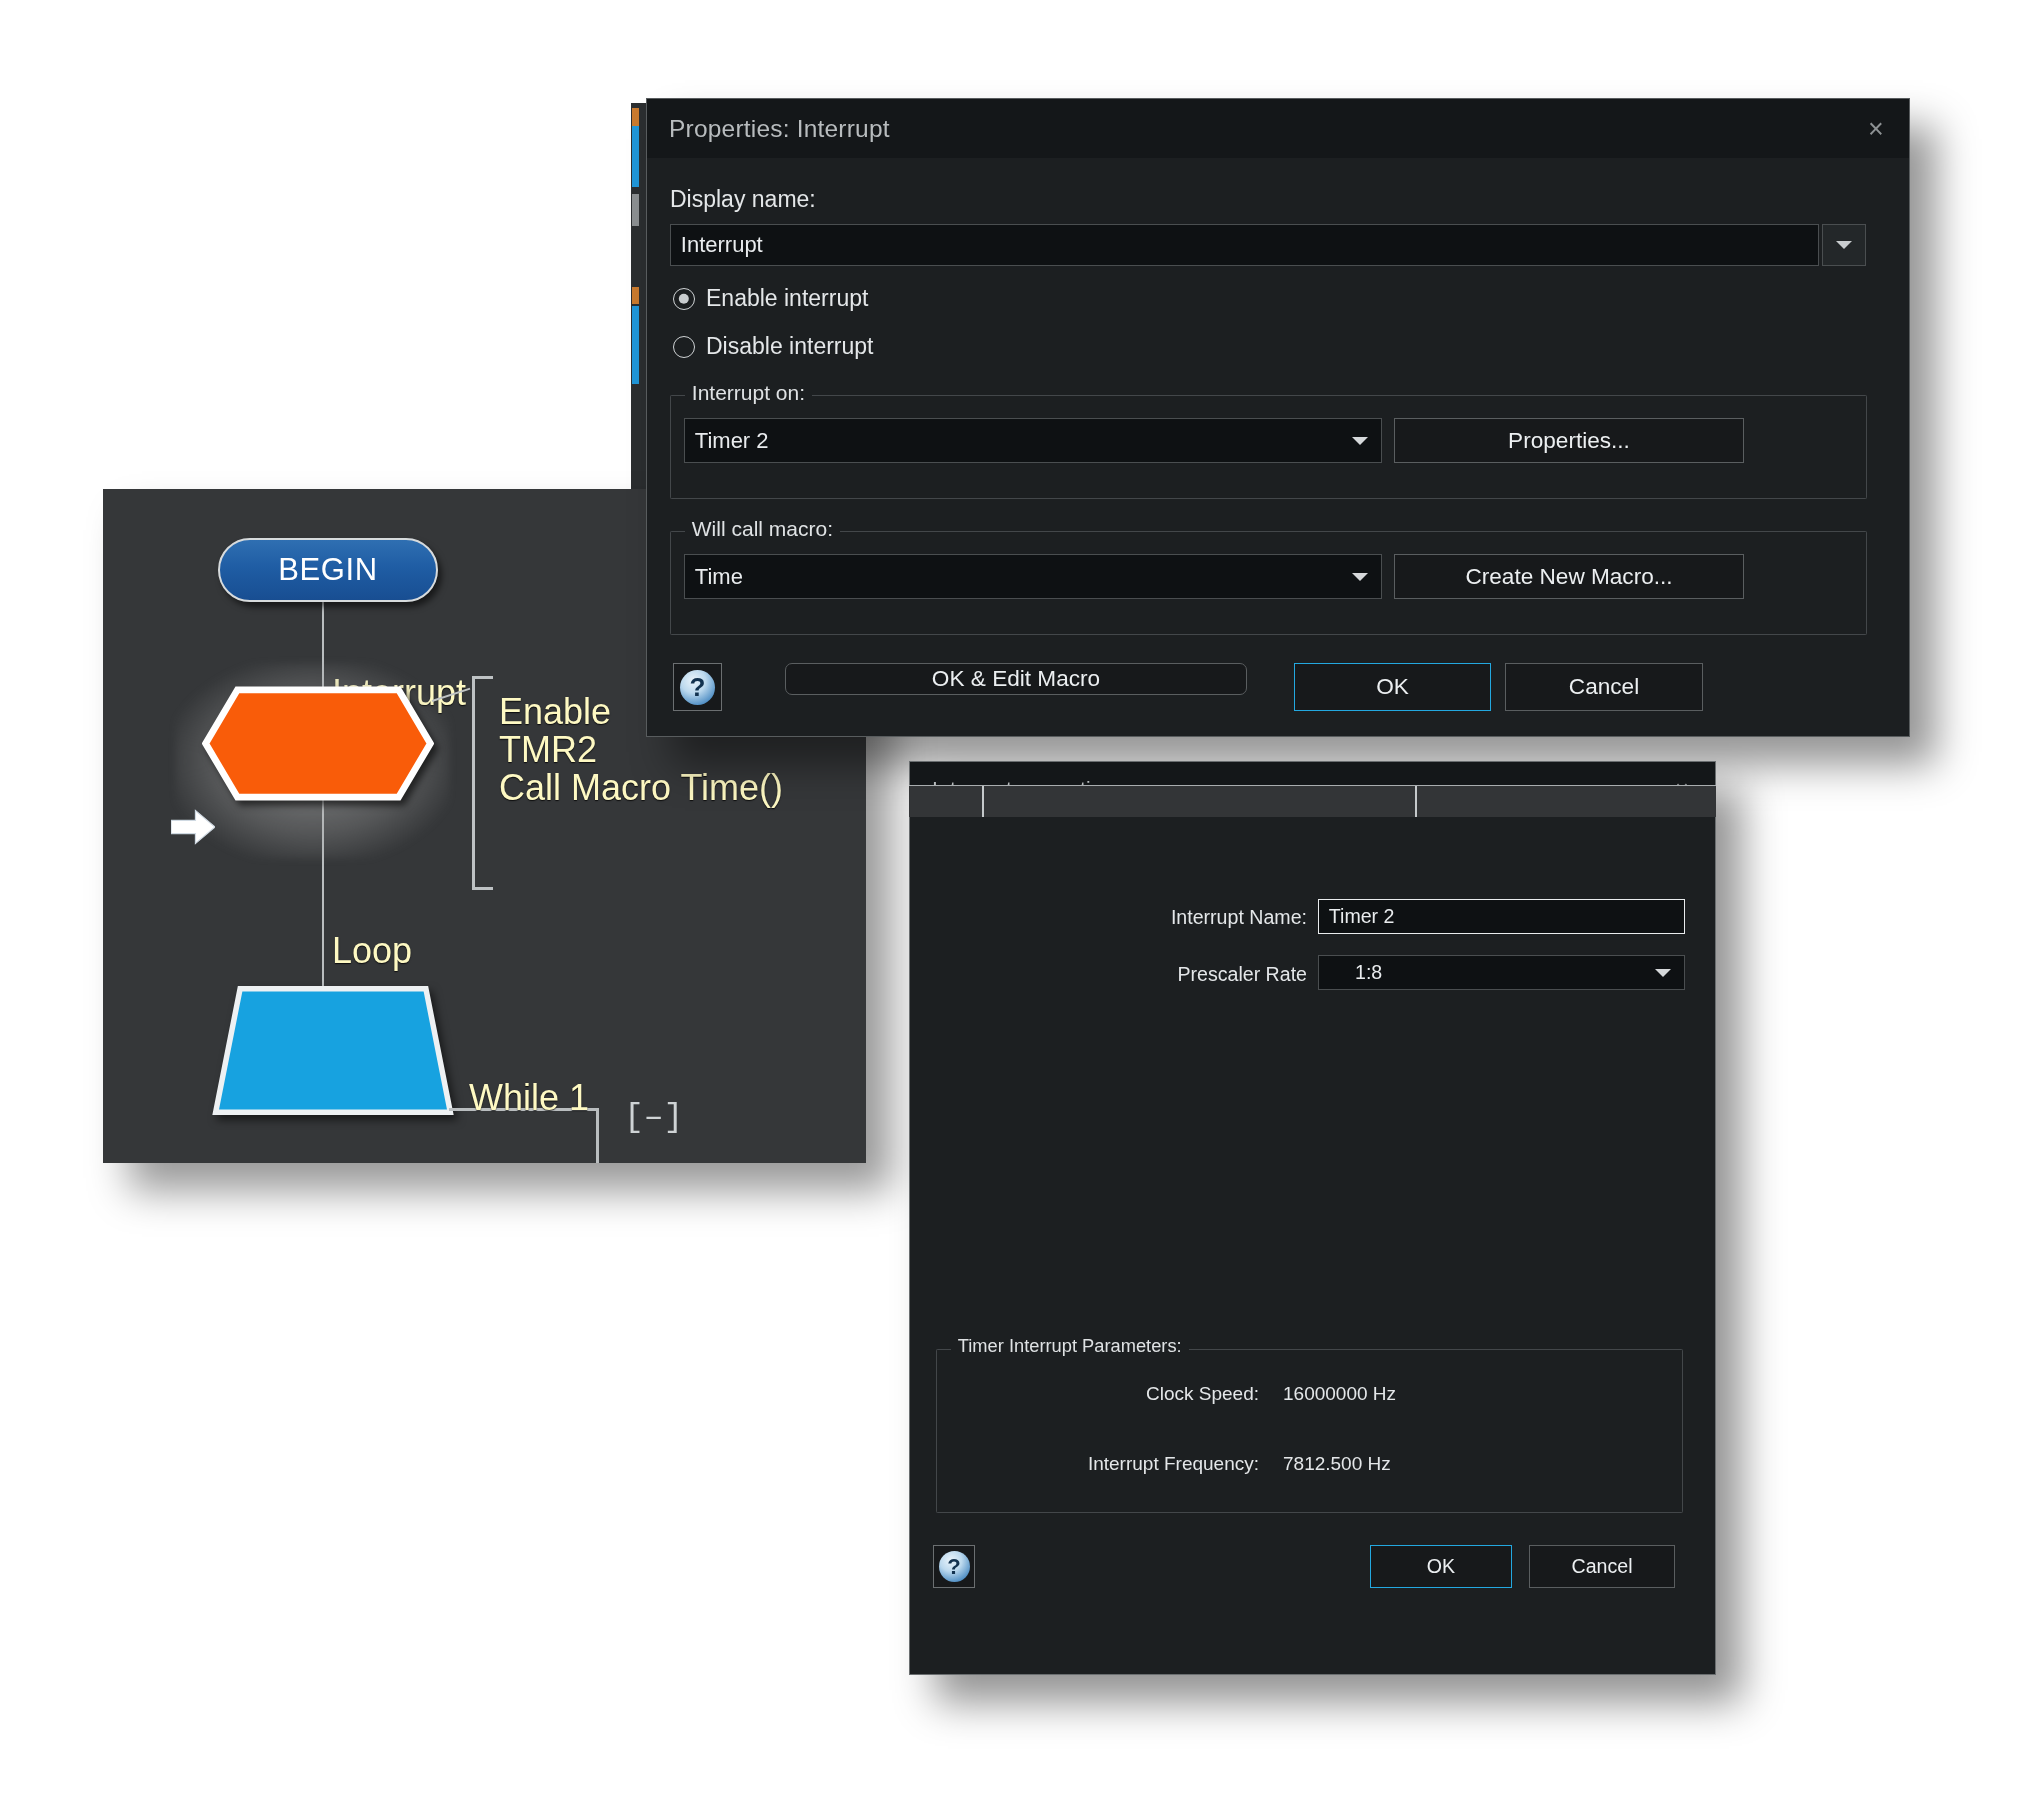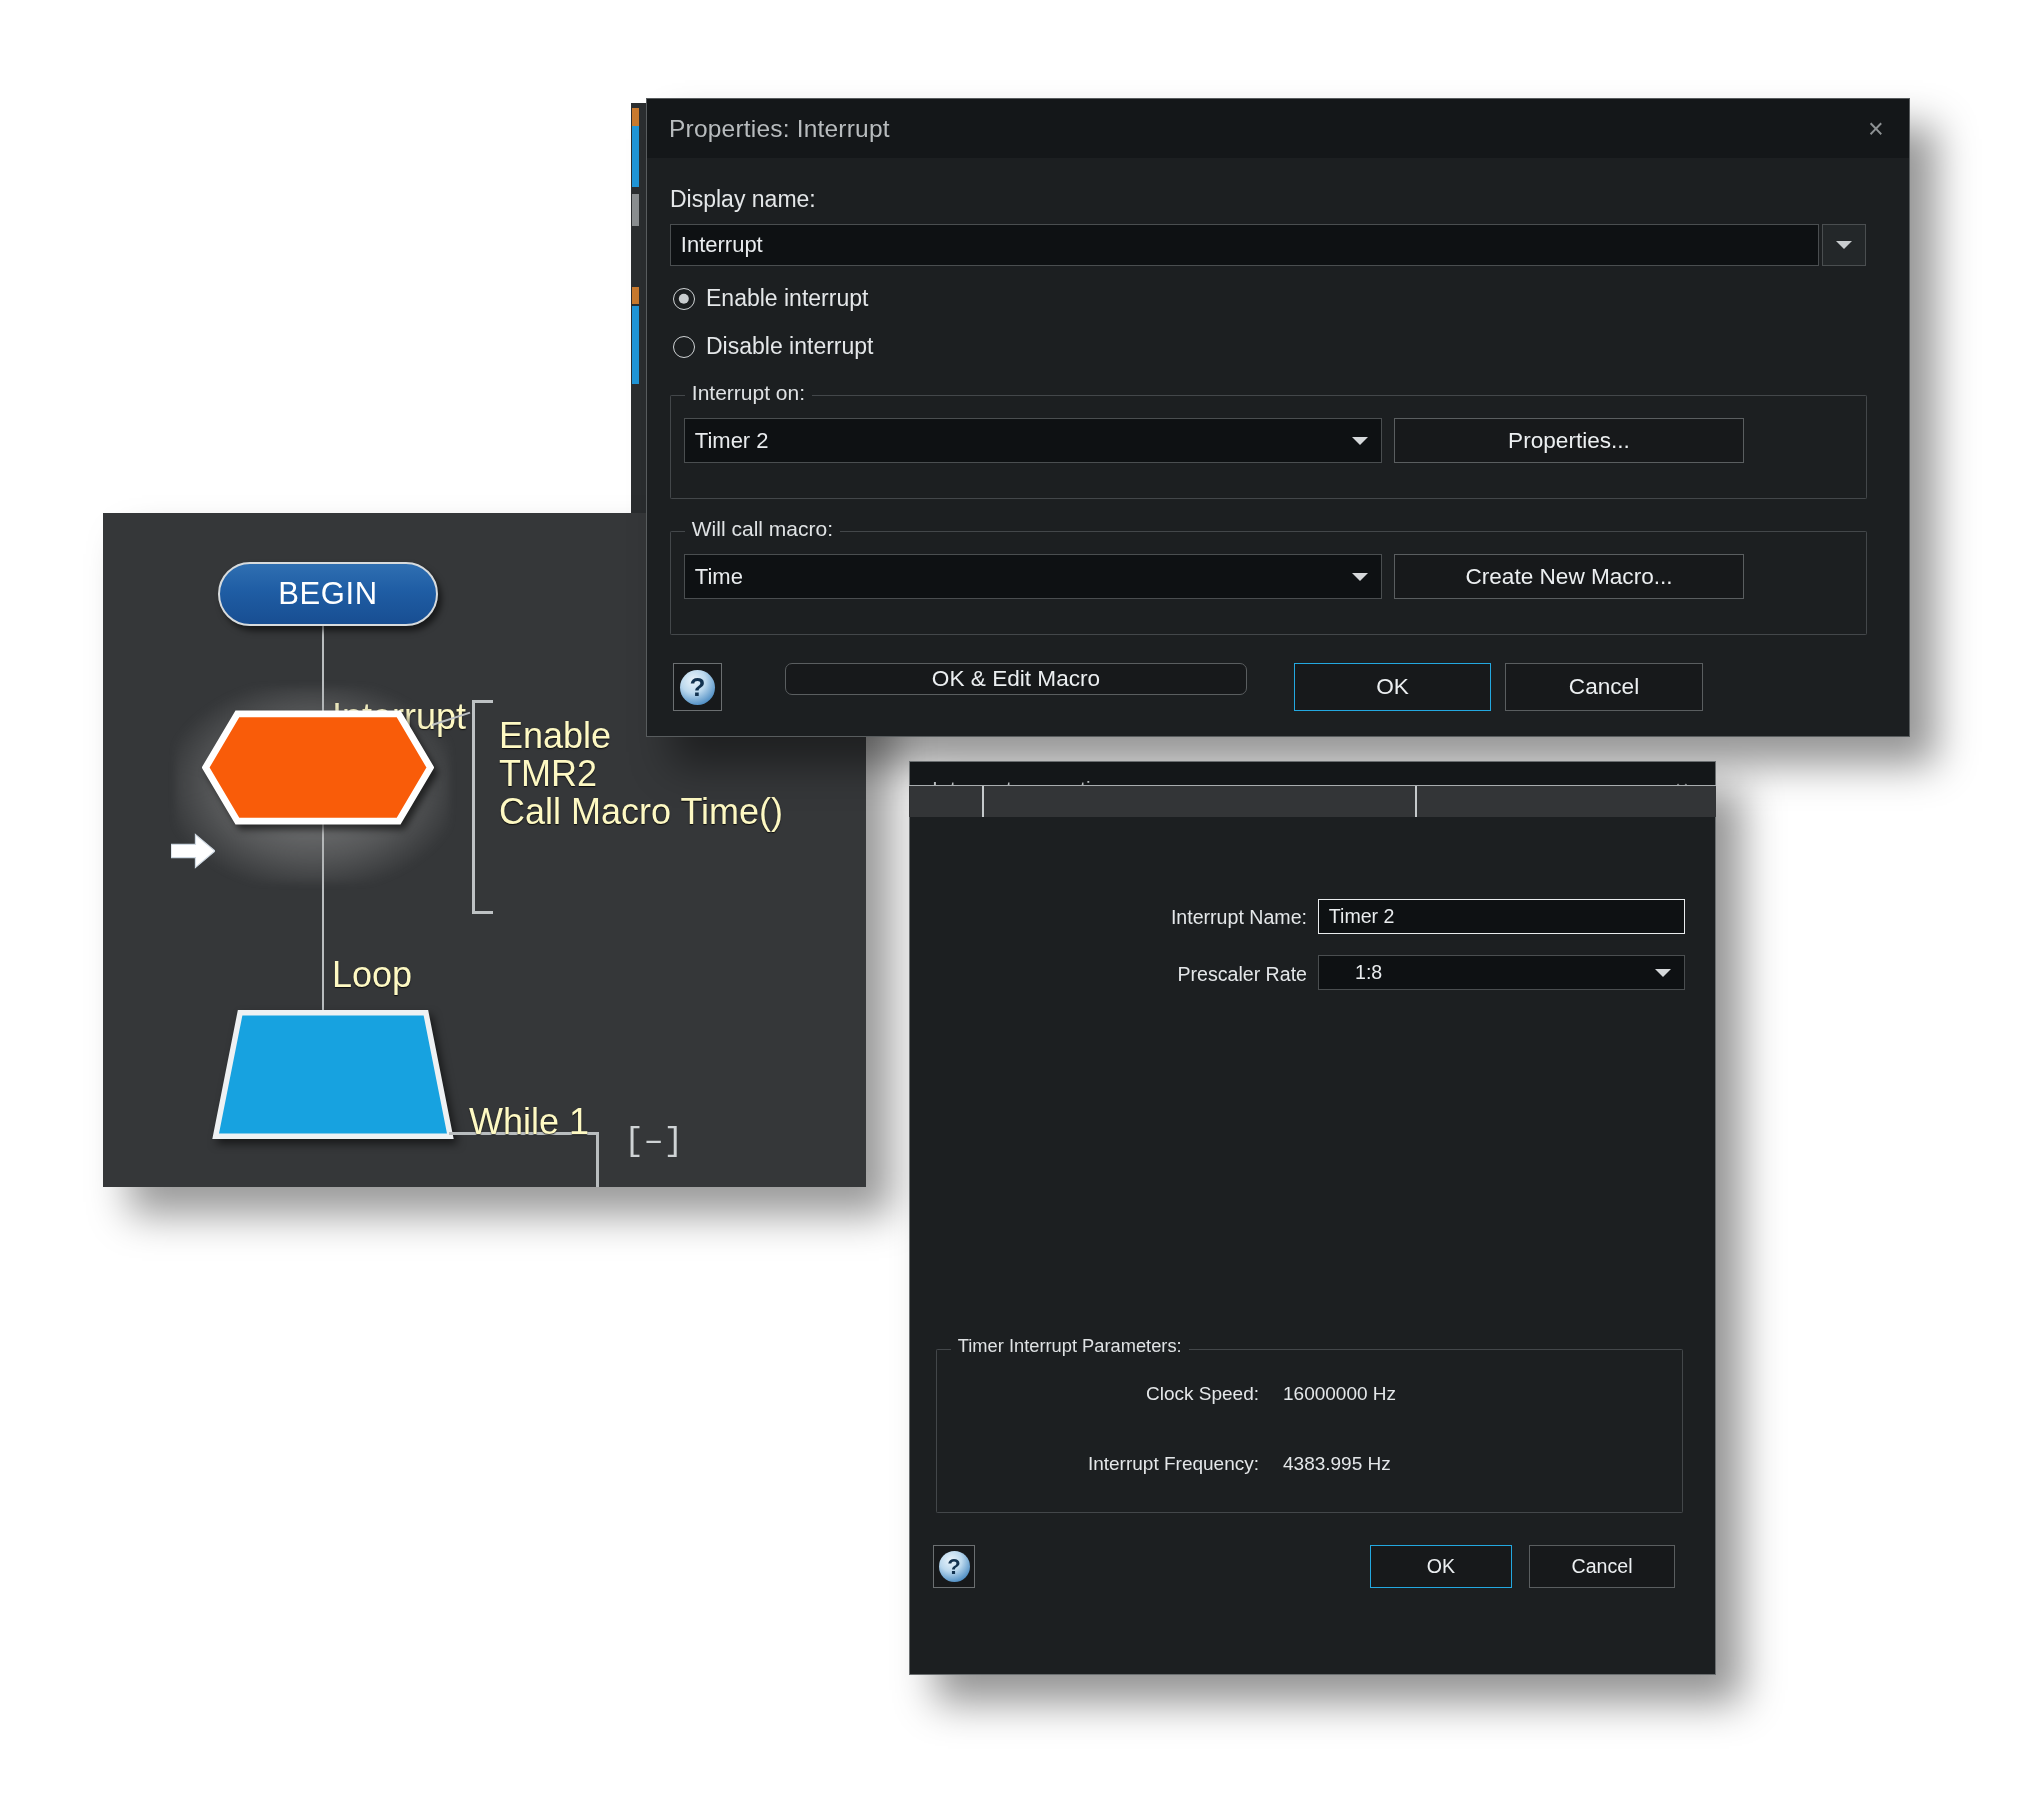--- a/index.html
+++ b/index.html
@@ -181,21 +181,20 @@
   }
 
   
   #flowpanel {
     position: absolute;
     left: 103px; top: 489px;
     width: 763px; height: 674px;
     background: #353739;
     box-shadow: 26px 28px 38px rgba(0,0,0,0.40);
     overflow: hidden;
-    margin-top: 24px;
   }
   .fc-text {
     position: absolute;
     color: #fef9c3;
     font-size: 36px;
     white-space: nowrap;
     text-shadow: 0 1.2px 1.2px rgba(0,0,0,0.8);
   }
   .fc-line {
     position: absolute;
@@ -409,21 +408,21 @@
       </div>
 
       <div class="group" style="left:26px; top:533px; width:747px; height:164px;">
         <span class="group-title" style="font-size:18.3px;">Timer Interrupt Parameters:</span>
       </div>
 
       <div class="label" style="position:absolute; left:86px; top:567px; font-size:19px; text-align:right; width:263px;">Clock Speed:</div>
       <div class="label" style="position:absolute; left:373px; top:567px; font-size:19px;">16000000 Hz</div>
 
       <div class="label" style="position:absolute; left:86px; top:637px; font-size:19px; text-align:right; width:263px;">Interrupt Frequency:</div>
-      <div class="label" style="position:absolute; left:373px; top:637px; font-size:19px;">4383.995 Hz</div>
+      <div class="label" style="position:absolute; left:373px; top:637px; font-size:19px;">7812.500 Hz</div>
 
       <div class="btn helpbtn" style="left:23px; top:729px; width:42px; height:43px;">
         <span class="help-glyph" style="width:31px; height:31px; font-size:22px;">?</span>
       </div>
       <div class="btn default" style="left:460px; top:729px; width:142px; height:43px; font-size:19.6px;">OK</div>
       <div class="btn" style="left:619px; top:729px; width:146px; height:43px; font-size:19.6px;">Cancel</div>
 
       <div class="statusbar" style="left:-1.2px; bottom:-1.2px; width:807px; height:32px;">
         <span class="sb-div" style="left:73px;"></span>
         <span class="sb-div" style="left:506px;"></span>

